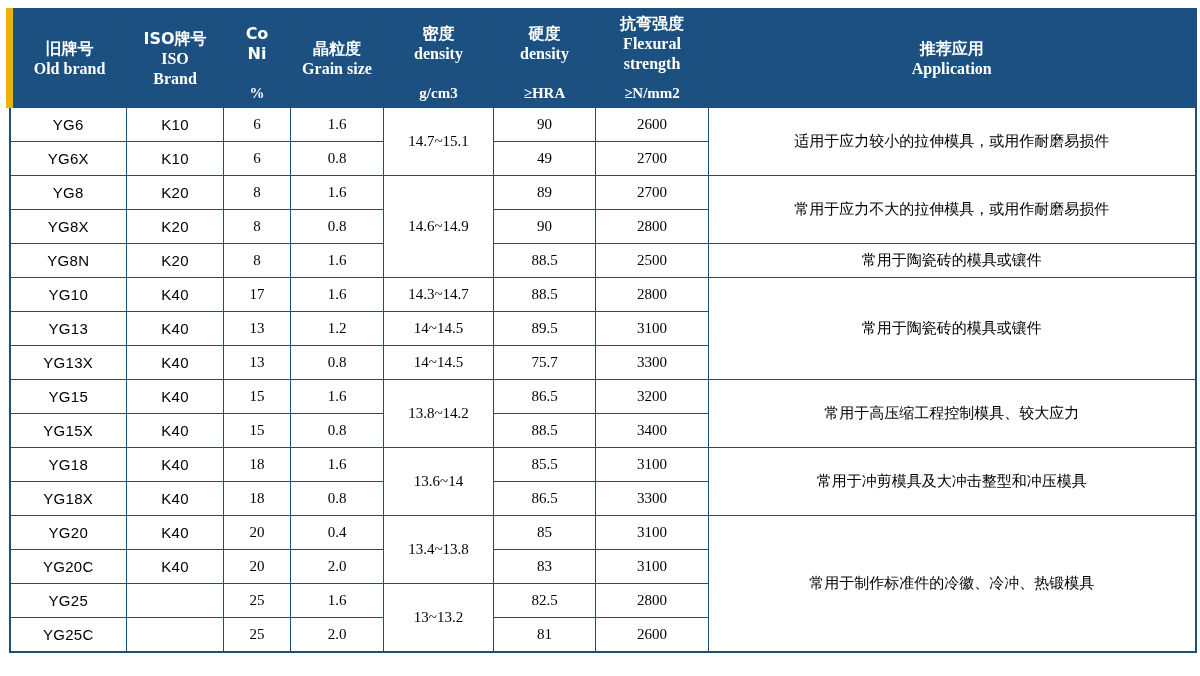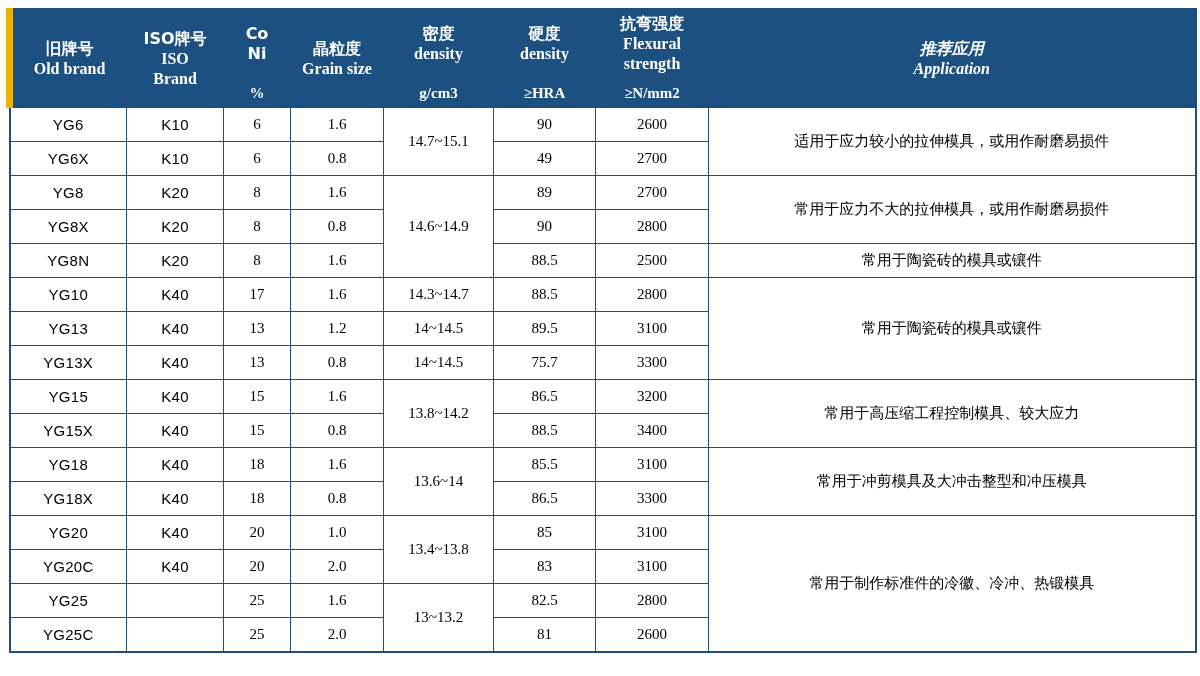--- a/index.html
+++ b/index.html
@@ -47,21 +47,20 @@
     height: 68px;
     font-size: 16px;
   }
   thead th.hd-unit {
     height: 28px;
     font-size: 15px;
   }
   thead th.hd-tall {
     height: 96px;
     font-size: 16px;
-    font-style: italic;
   }
   thead tr:first-child th:first-child { border-left: 7px solid #eab308; text-align: center; }
   thead tr:first-child th:last-child { border-right: 1px solid #1b5081; }
   thead tr:first-child th { border-top: 1px solid #1b5081; }
   .cn { font-family: "DejaVu Sans", "Liberation Sans", sans-serif; }
   td.app {
     text-align: left;
     padding-left: 12px;
     font-family: "DejaVu Sans", "Liberation Sans", sans-serif;
     font-size: 15px;
@@ -244,21 +243,21 @@
           <td class="brand">K40</td>
           <td class="num">18</td>
           <td class="num">0.8</td>
           <td class="num">86.5</td>
           <td class="num">3300</td>
         </tr>
         <tr>
           <td class="brand">YG20</td>
           <td class="brand">K40</td>
           <td class="num">20</td>
-          <td class="num">1.0</td>
+          <td class="num">0.4</td>
           <td class="num" rowspan="2">13.4~13.8</td>
           <td class="num">85</td>
           <td class="num">3100</td>
           <td class="app" rowspan="4">常用于制作标准件的冷徽、冷冲、热锻模具</td>
         </tr>
         <tr>
           <td class="brand">YG20C</td>
           <td class="brand">K40</td>
           <td class="num">20</td>
           <td class="num">2.0</td>

